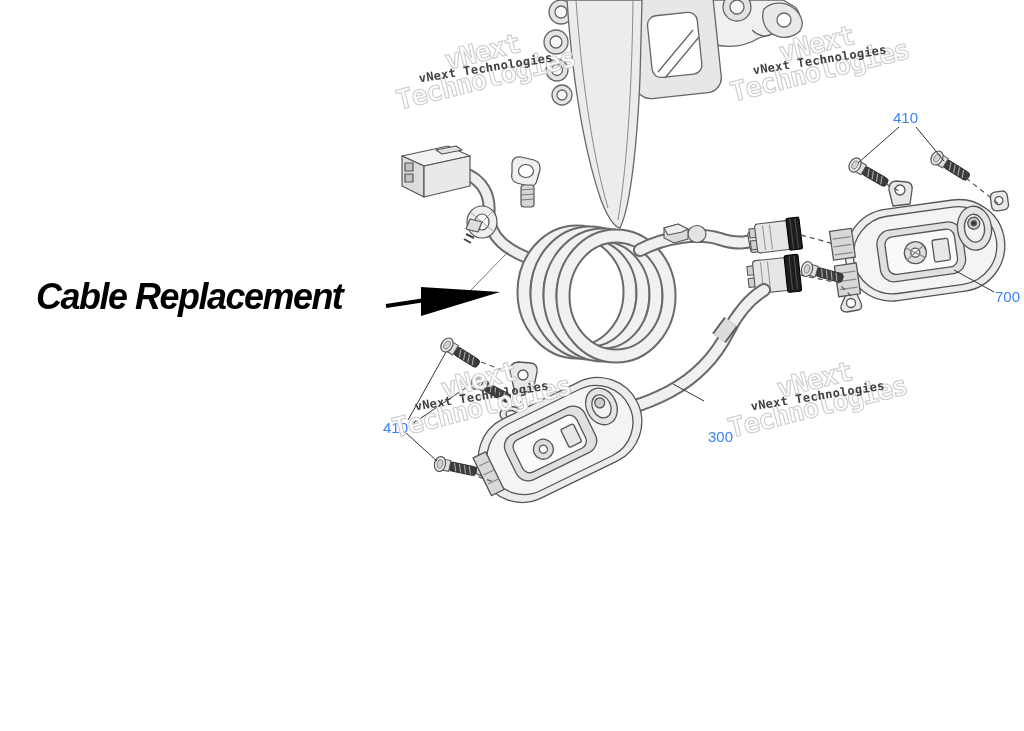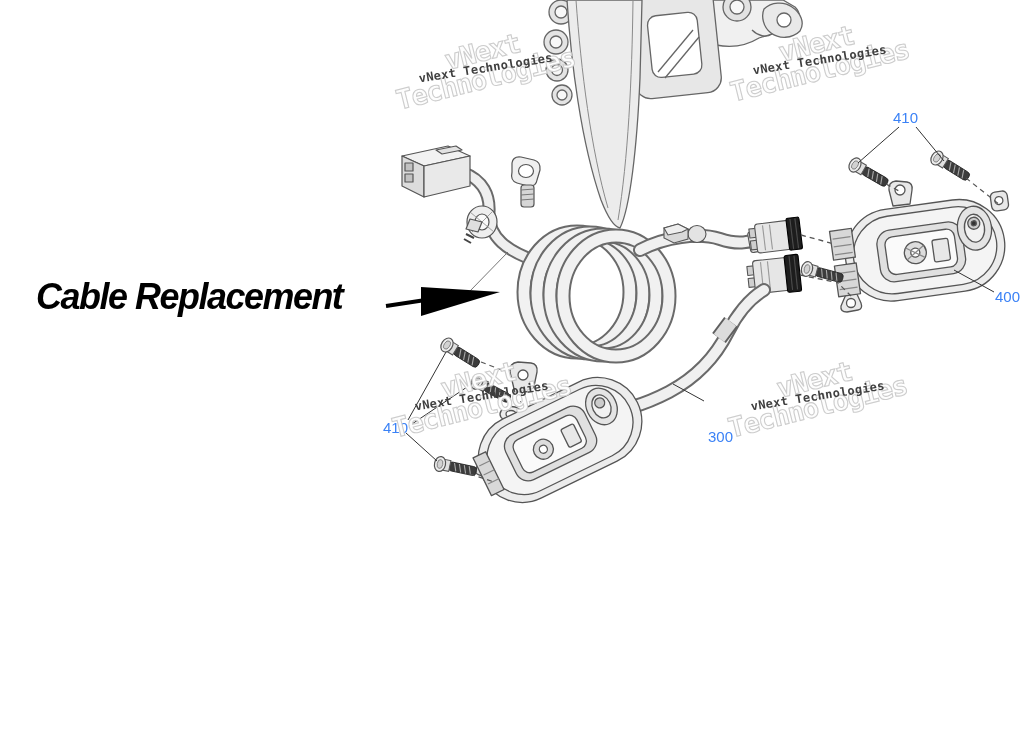--- a/index.html
+++ b/index.html
@@ -291,21 +291,21 @@
   <g>
     <line x1="470" y1="291" x2="508" y2="252" stroke="#777" stroke-width="1"></line>
     <line x1="386" y1="306" x2="432" y2="299" stroke="#000" stroke-width="4"></line>
     <polygon points="421,287 500,292 421,316" fill="#000"></polygon>
   </g>
 </svg>
 
 <div class="cable-label">Cable Replacement</div>
 
 <div class="part-label pl-410-top">410</div>
-<div class="part-label pl-400">400</div>
+<div class="part-label pl-400">700</div>
 <div class="part-label pl-300">300</div>
 <div class="part-label pl-410-bottom">410</div>
 
 <div class="watermark wm-tl">
   <span class="wm-big l1">vNext</span>
   <span class="wm-big l2">Technologies</span>
   <span class="wm-small">vNext Technologies</span>
 </div>
 <div class="watermark wm-tr">
   <span class="wm-big l1">vNext</span>

